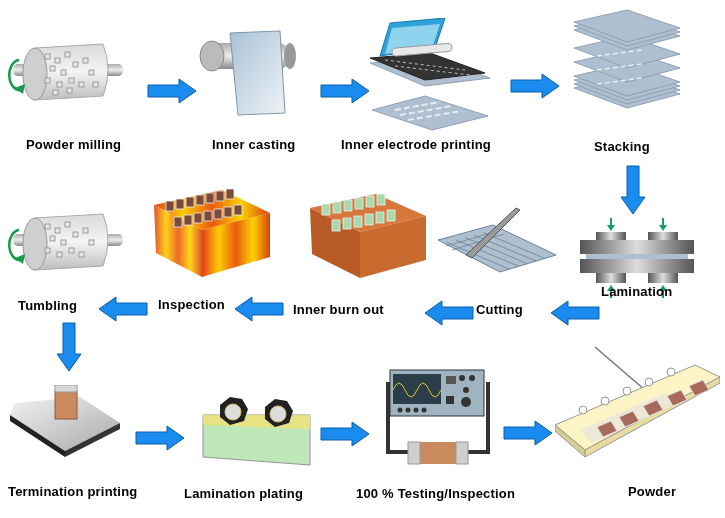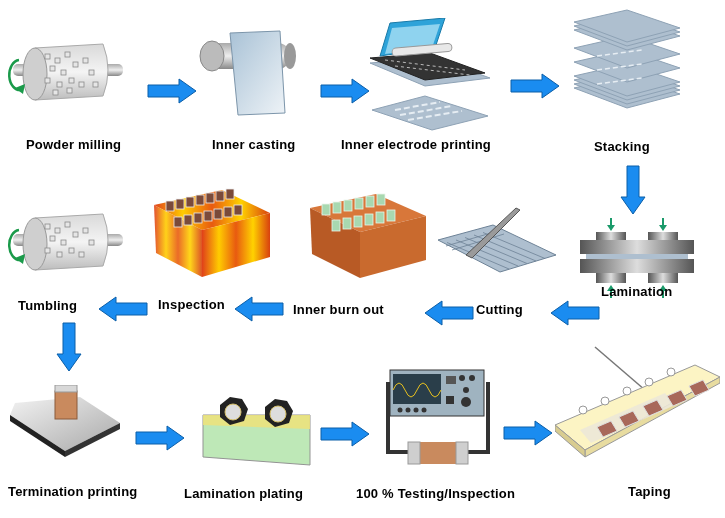--- a/index.html
+++ b/index.html
@@ -329,13 +329,13 @@
 <svg class="arrow" style="left:320px;top:421px" width="50" height="26" viewBox="0 0 50 26">
   <polygon points="1,7 32,7 32,1 49,13 32,25 32,19 1,19" fill="#1a8cf0" stroke="#0b5ea8"></polygon>
 </svg>
 <svg class="arrow" style="left:503px;top:420px" width="50" height="26" viewBox="0 0 50 26">
   <polygon points="1,7 32,7 32,1 49,13 32,25 32,19 1,19" fill="#1a8cf0" stroke="#0b5ea8"></polygon>
 </svg>
 
 <div class="label" style="left:8px;top:484px">Termination printing</div>
 <div class="label" style="left:184px;top:486px">Lamination plating</div>
 <div class="label" style="left:356px;top:486px">100 % Testing/Inspection</div>
-<div class="label" style="left:628px;top:484px">Taping</div>
+<div class="label" style="left:628px;top:484px">Powder</div>
 
 </body></html>

